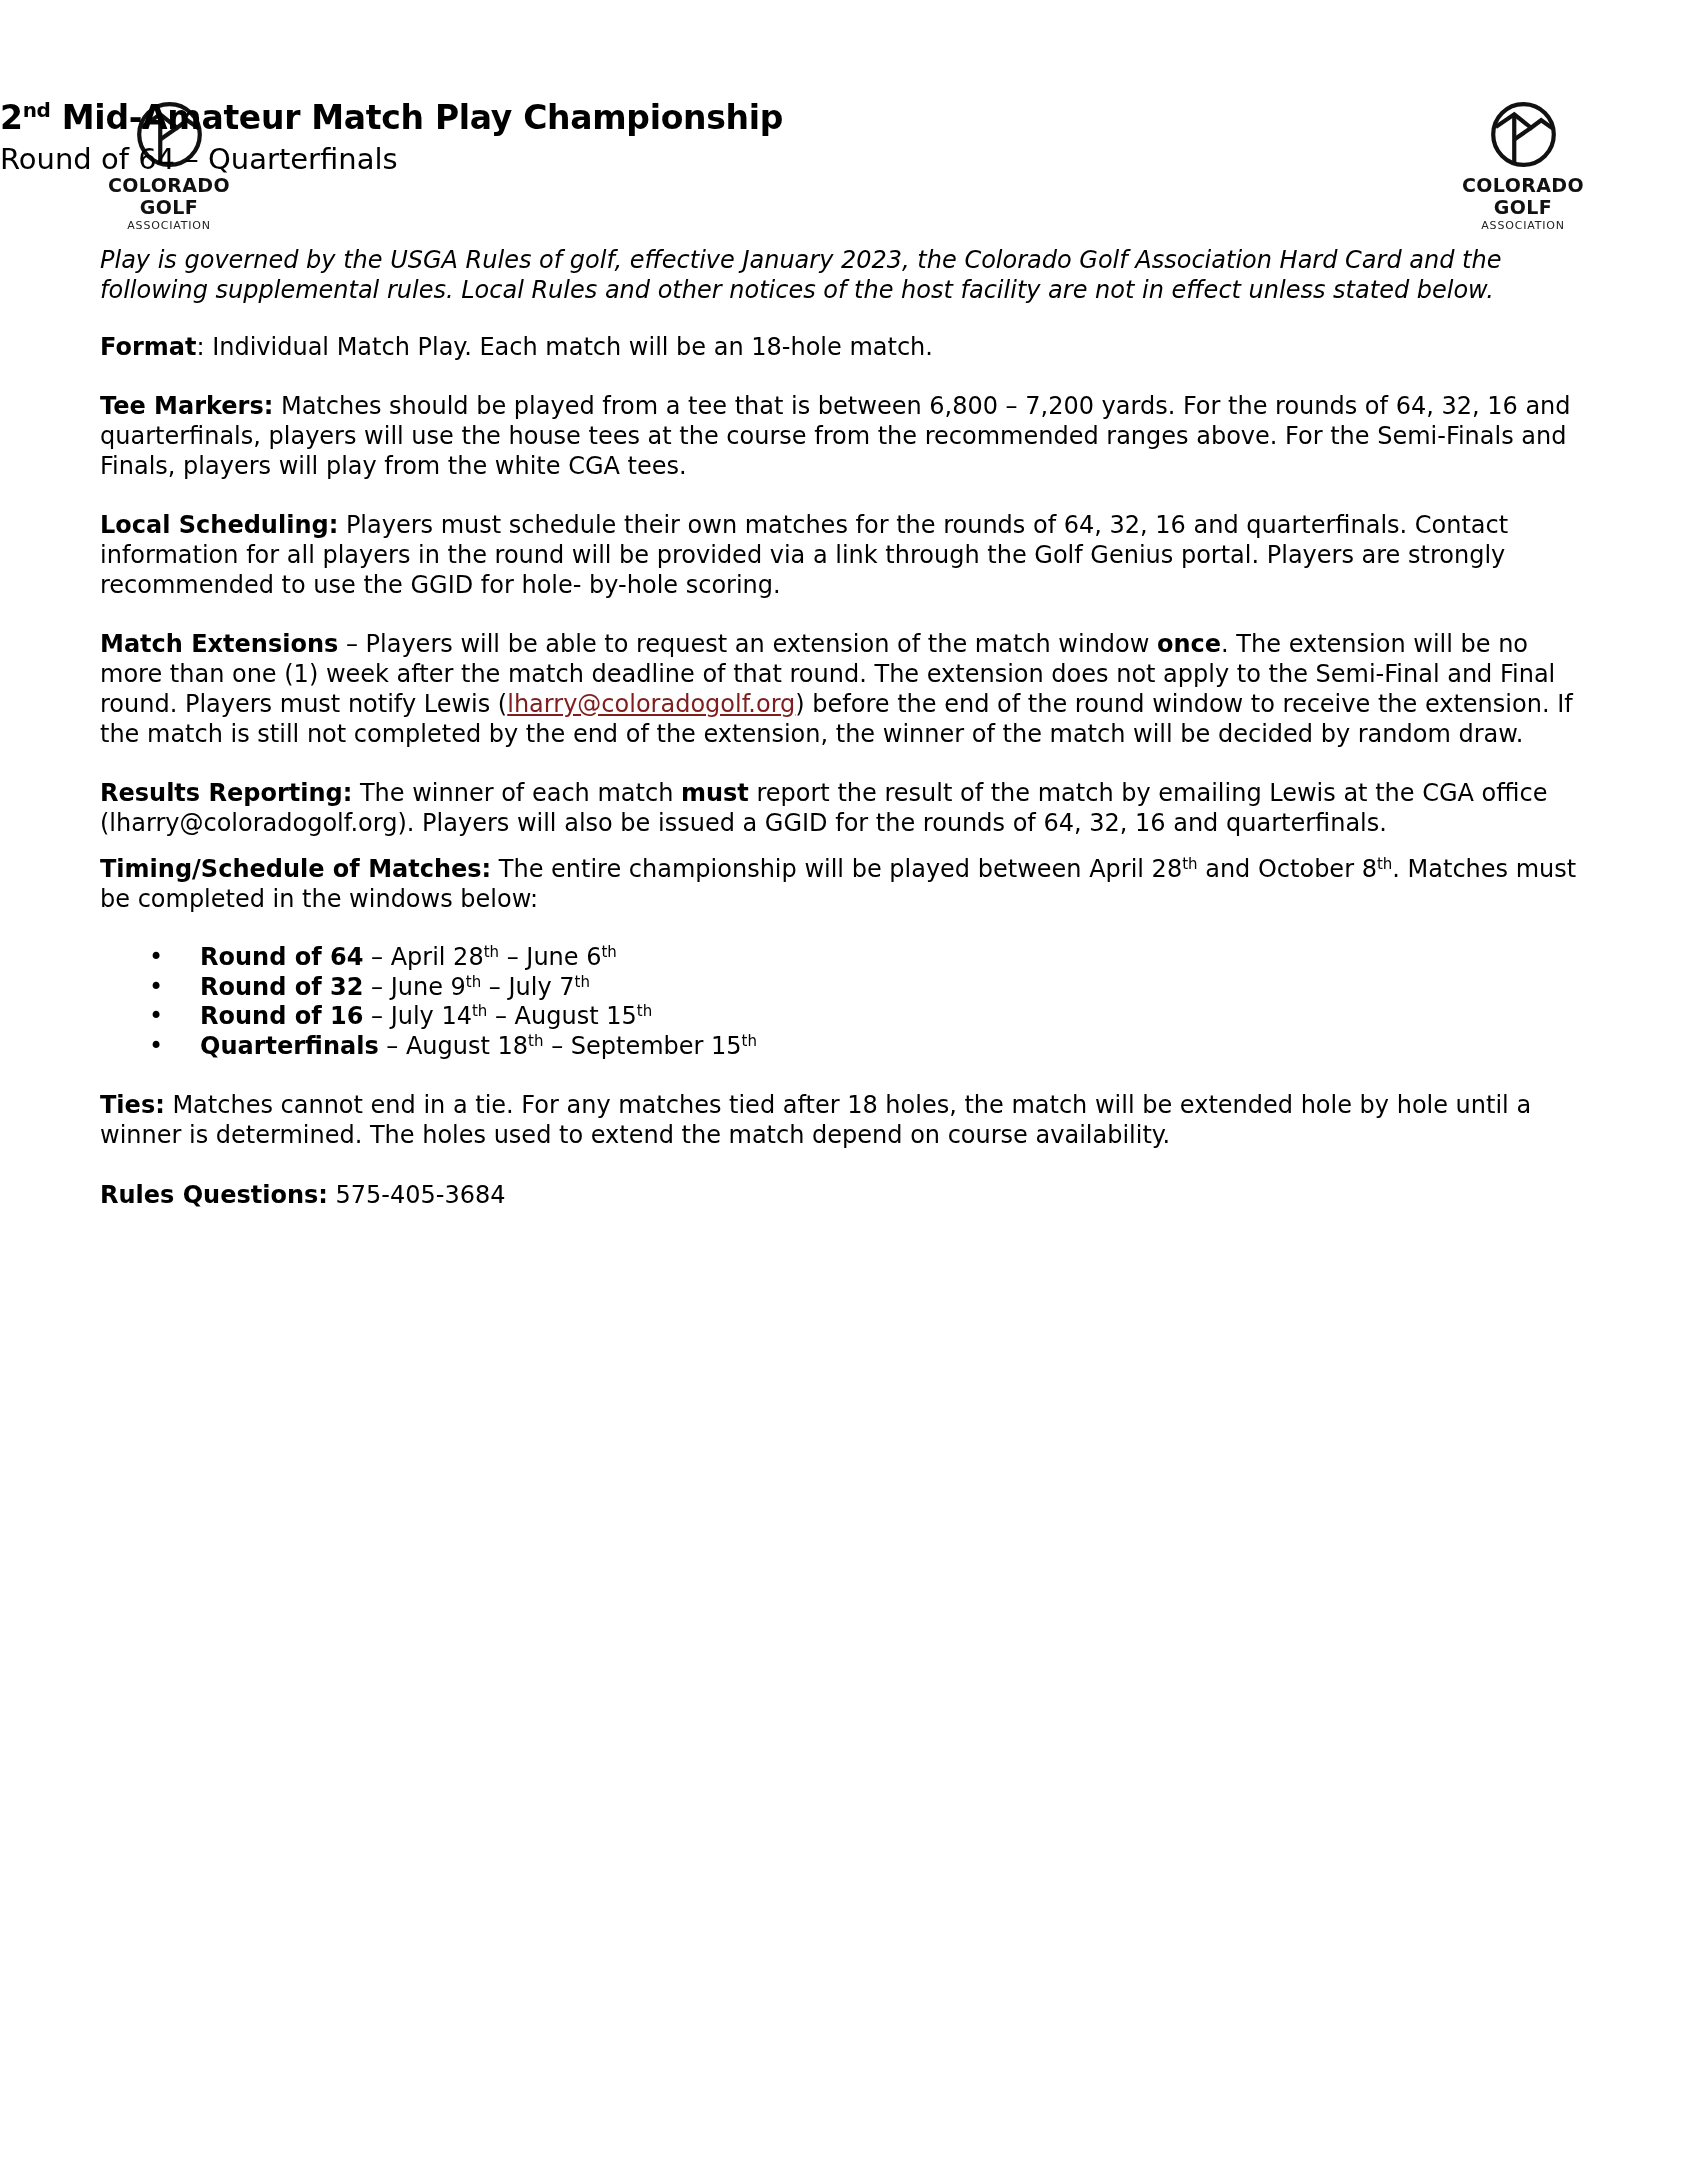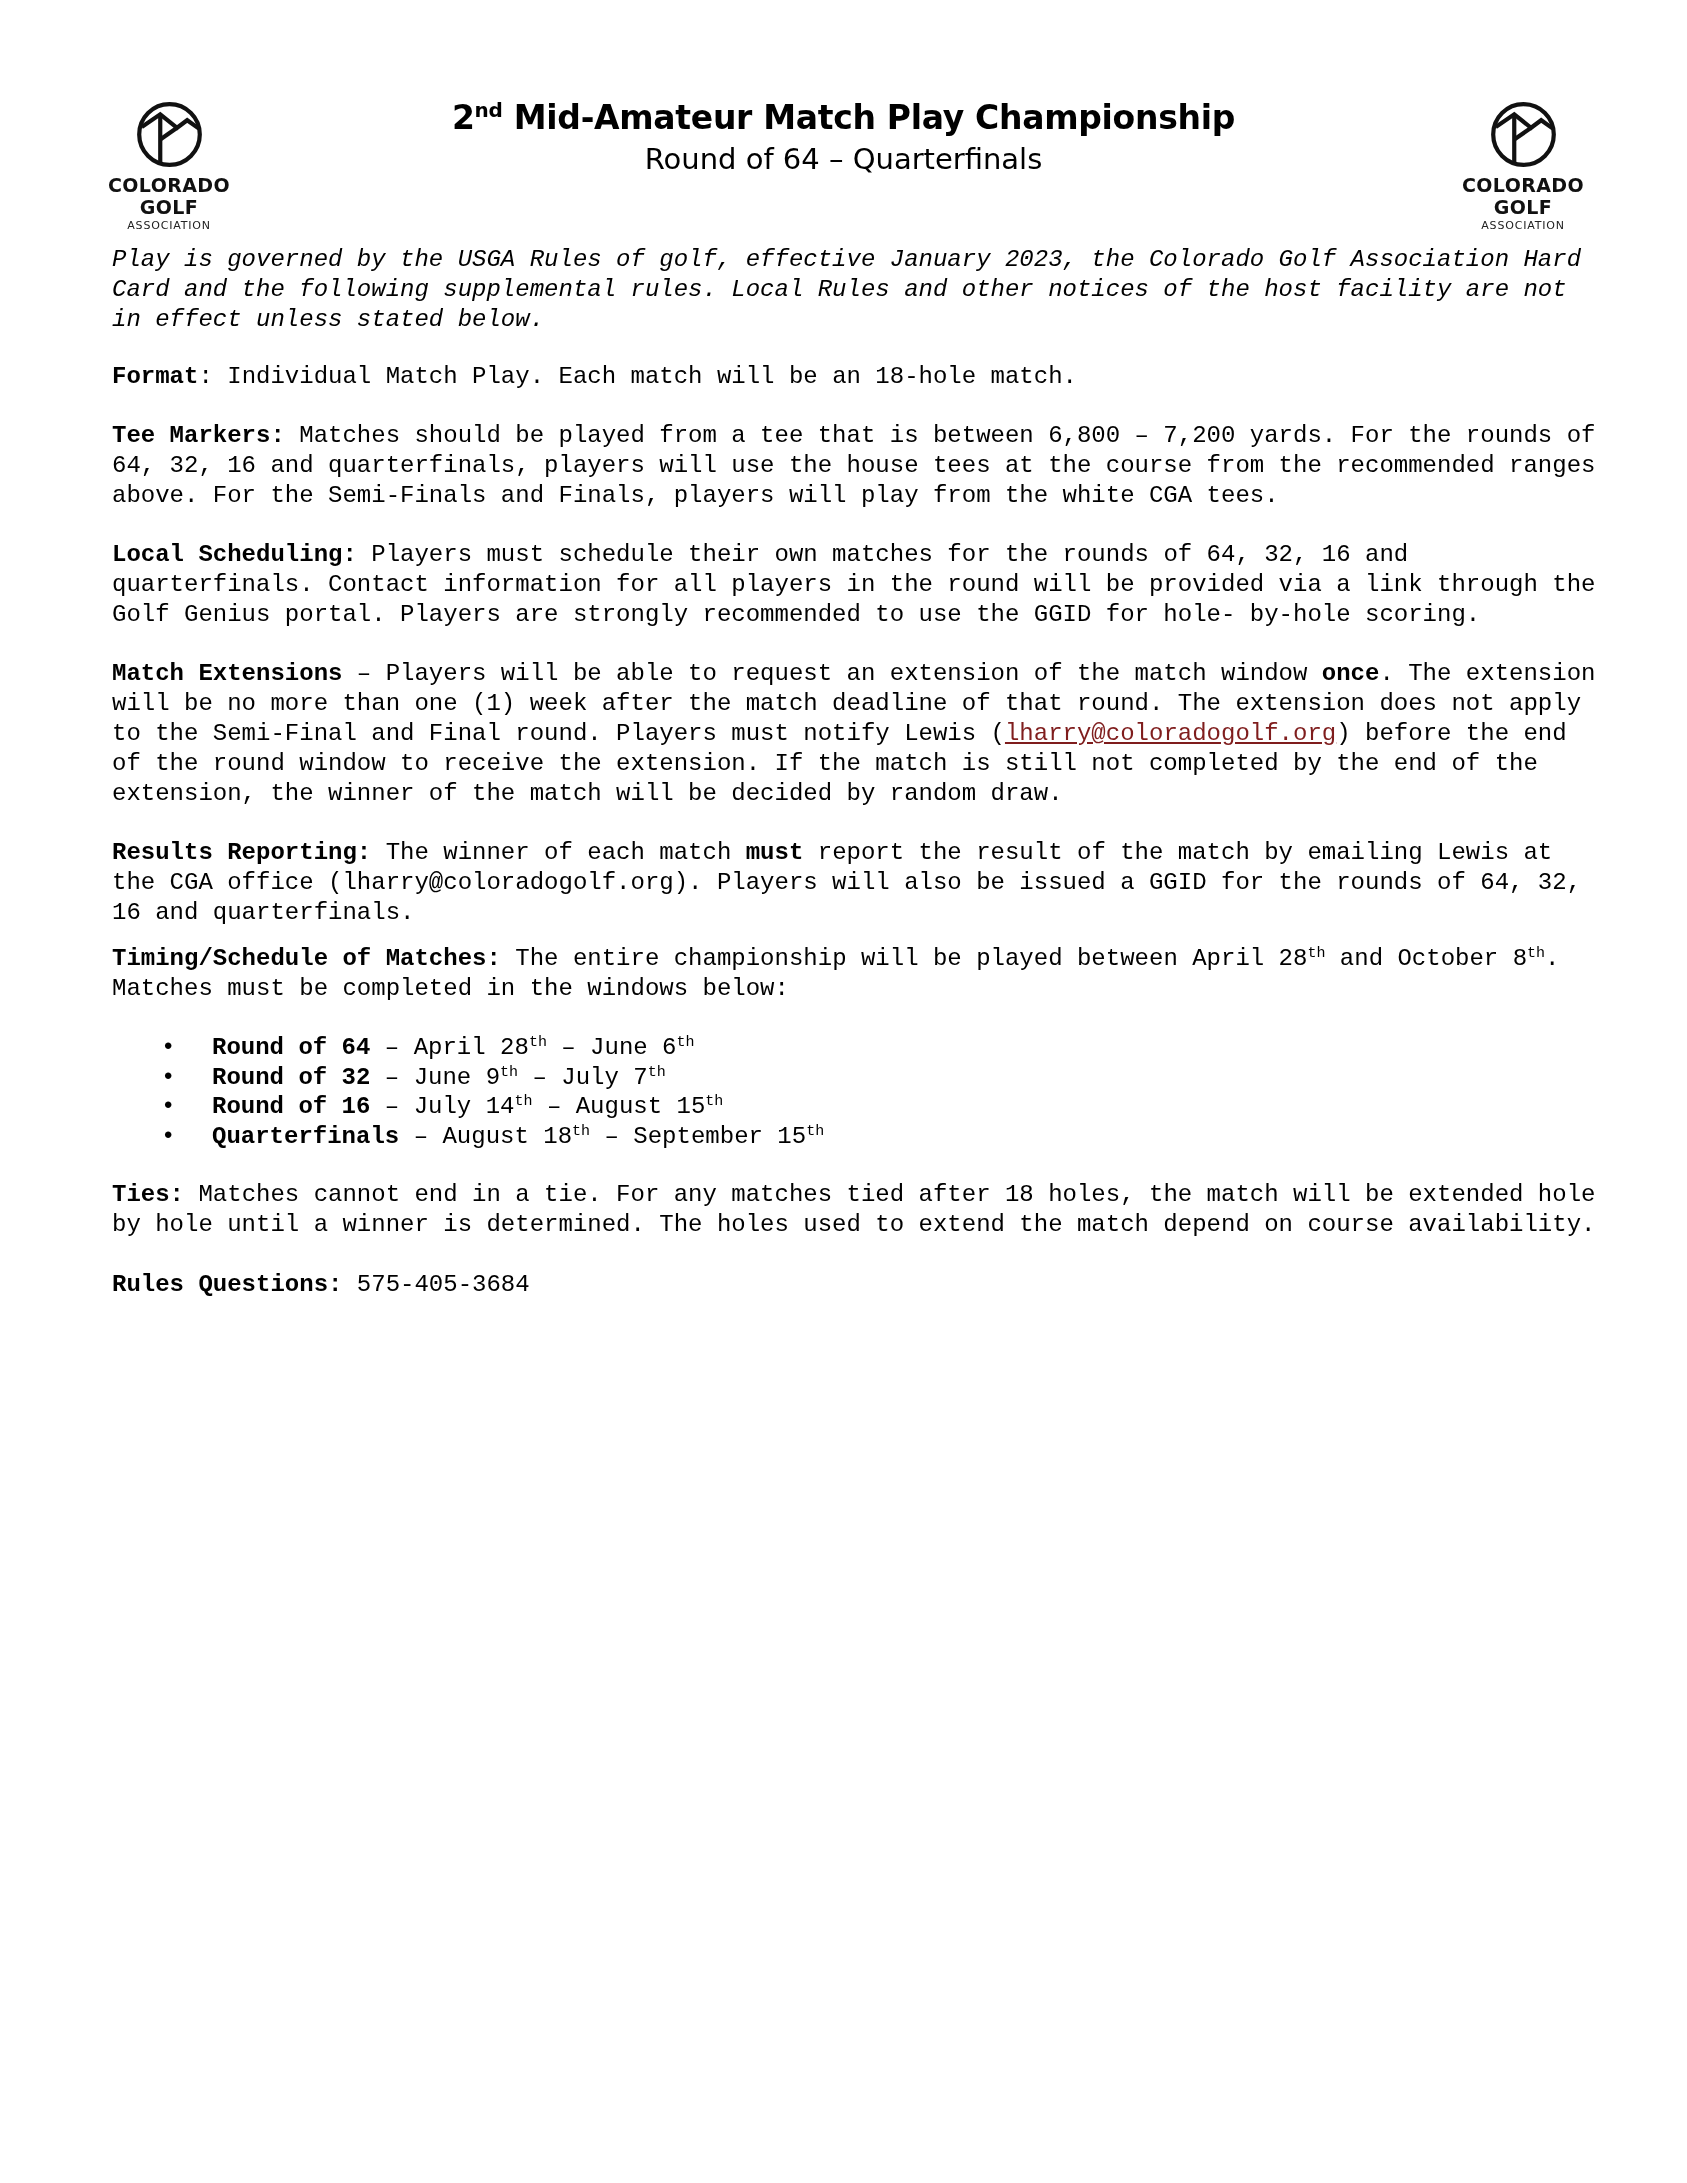--- a/index.html
+++ b/index.html
@@ -4,25 +4,25 @@
 <style>
   html, body { margin: 0; padding: 0; background: #ffffff; }
   body { width: 1687px; height: 2183px; position: relative; overflow: hidden;
          font-family: "DejaVu Sans", sans-serif; color: #000; }
   .logo { position: absolute; top: 100px; width: 152px; text-align: center; }
   .logo.left { left: 93px; }
   .logo.right { left: 1447px; }
   .logo svg { display: block; margin: 0 auto; }
   .logo .org1 { font-family: "DejaVu Sans", sans-serif; font-weight: bold; font-size: 19px; letter-spacing: 0.4px; margin-top: 5px; color: #111; }
   .logo .org2 { font-family: "DejaVu Sans", sans-serif; font-size: 11px; letter-spacing: 0.8px; color: #222; margin-top: 0.8px; }
-  .header { position: absolute; top: 97px; left: 0; width: 1687px; text-align: center; }
+  .header { position: absolute; top: 97px; left: 0; width: 1687px; text-align: left; }
   .title { font-size: 33px; font-weight: bold; letter-spacing: -0.3px; line-height: 42px; }
   .title sup { font-size: 20px; vertical-align: 11.8px; line-height: 0; }
   .subtitle { font-size: 29px; line-height: 40px; }
-  .content { position: absolute; left: 112px; top: 245px; width: 1485px; font-size: 24px; line-height: 30px; font-family: Liberation Mono, monospace; }
+  .content { position: absolute; left: 100px; top: 245px; width: 1485px; font-size: 24px; line-height: 30px; }
   p { margin: 0; }
   .intro { font-style: italic; margin-bottom: 27px; }
   .sec { margin-bottom: 29px; }
   b { font-weight: bold; }
   a.email { color: #7f1d1d; text-decoration: underline; }
   sup.ord { font-size: 15px; vertical-align: 8.4px; line-height: 0; }
   ul.rounds { list-style: none; margin: 29px 0 29px 0; padding: 0; }
   ul.rounds li { position: relative; padding-left: 100px; line-height: 29.5px; }
   ul.rounds li .bullet { position: absolute; left: 49px; top: 0; }
   .contact { text-align: left; margin-top: 30px; }

